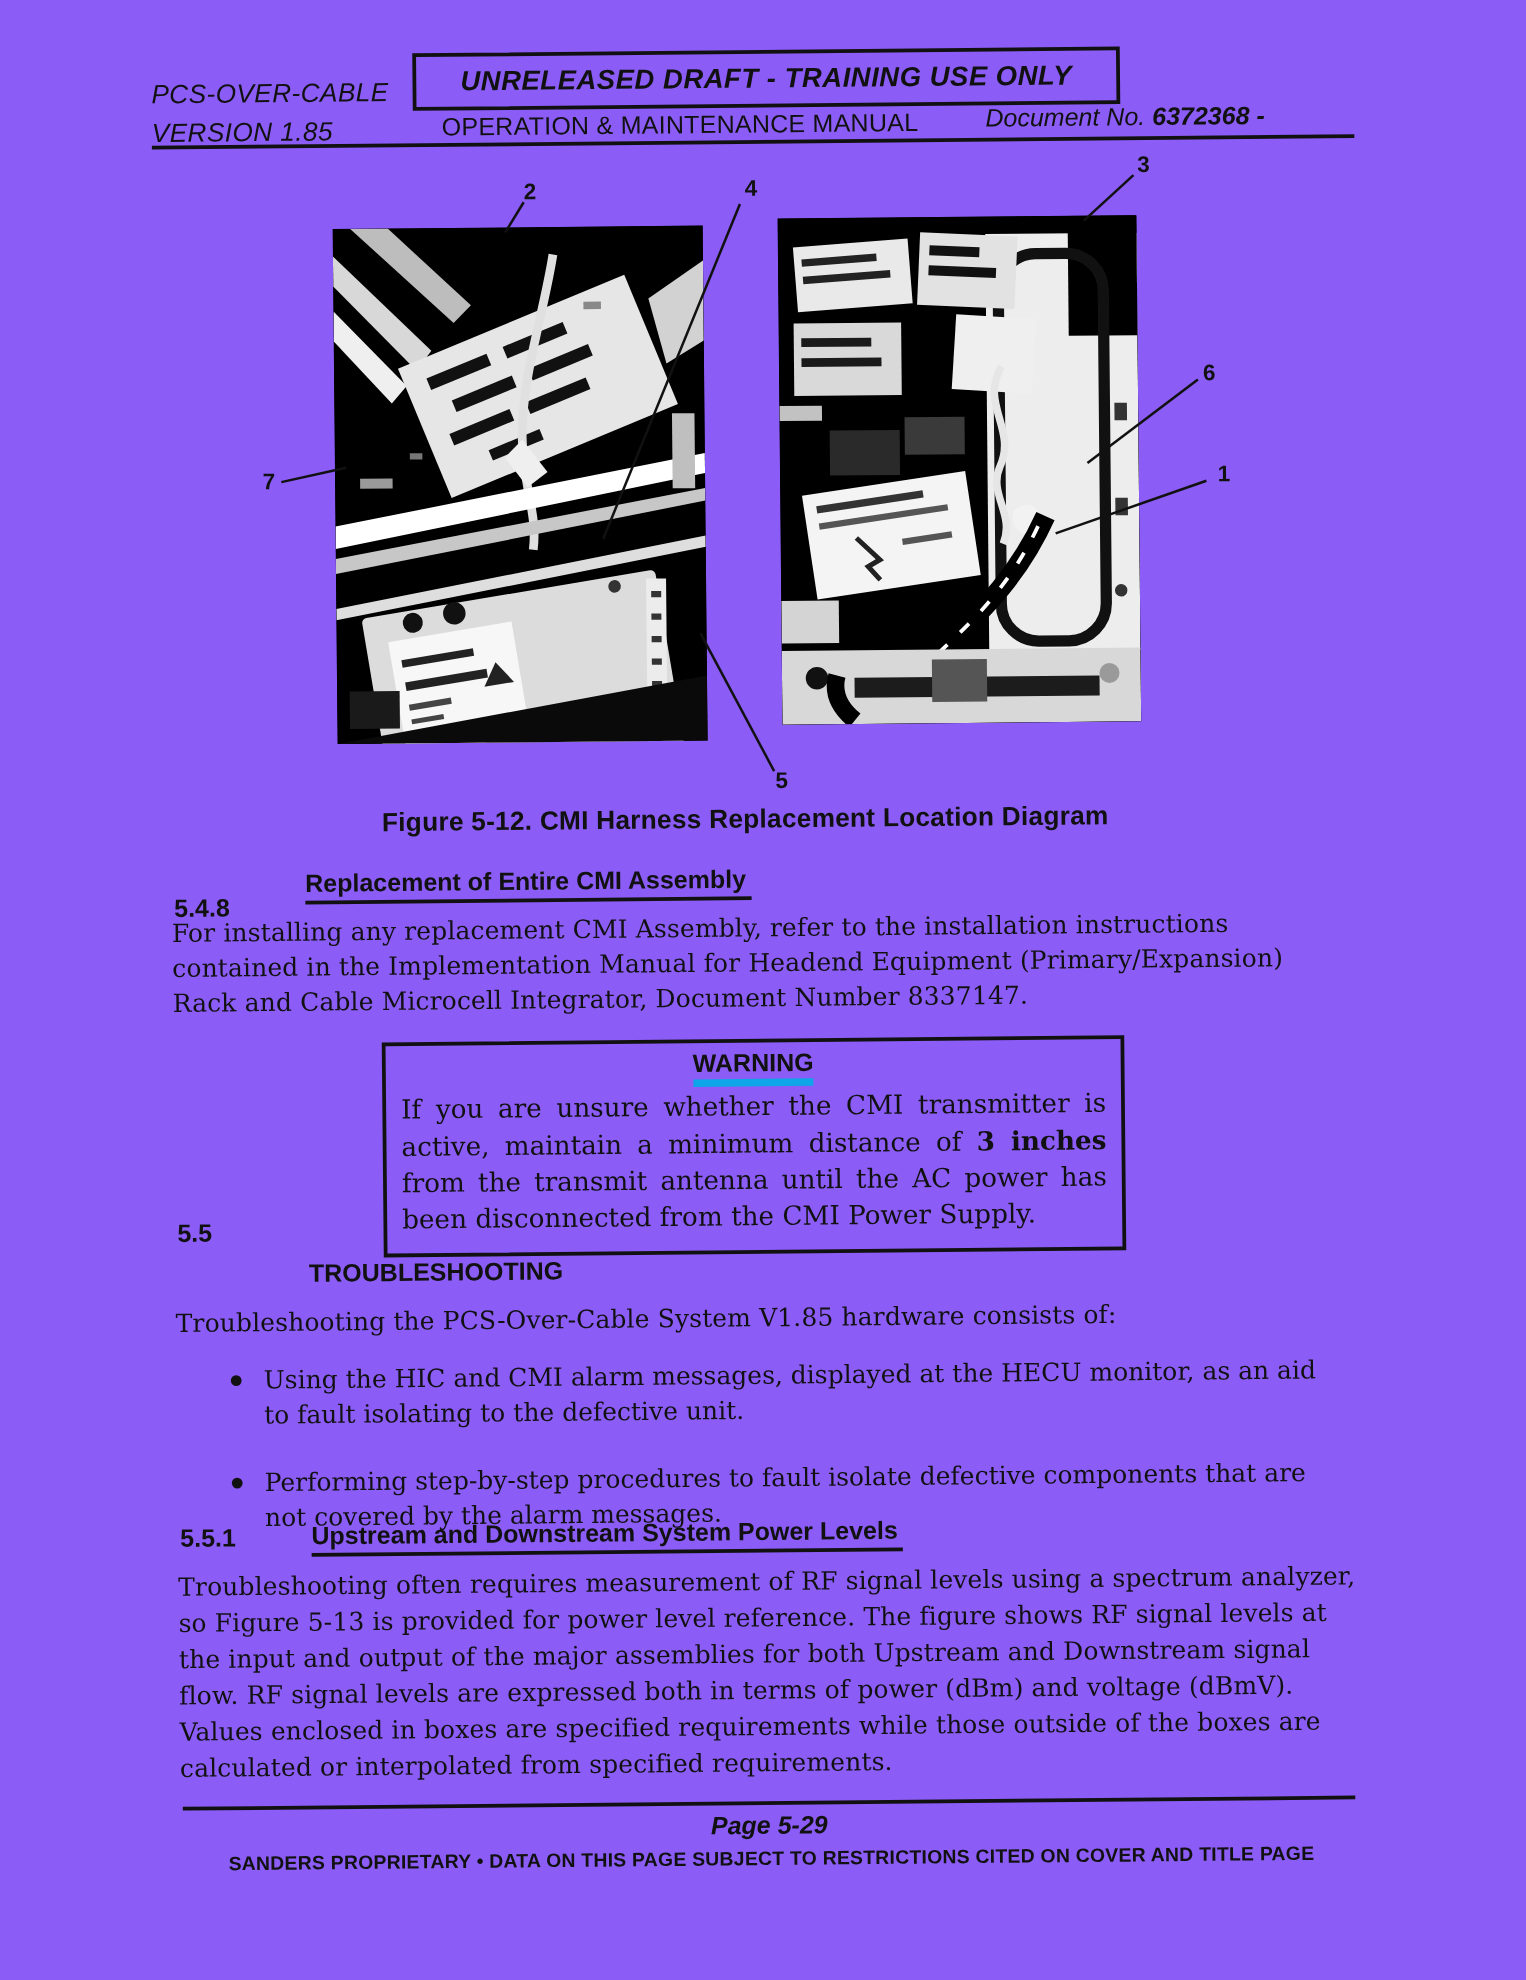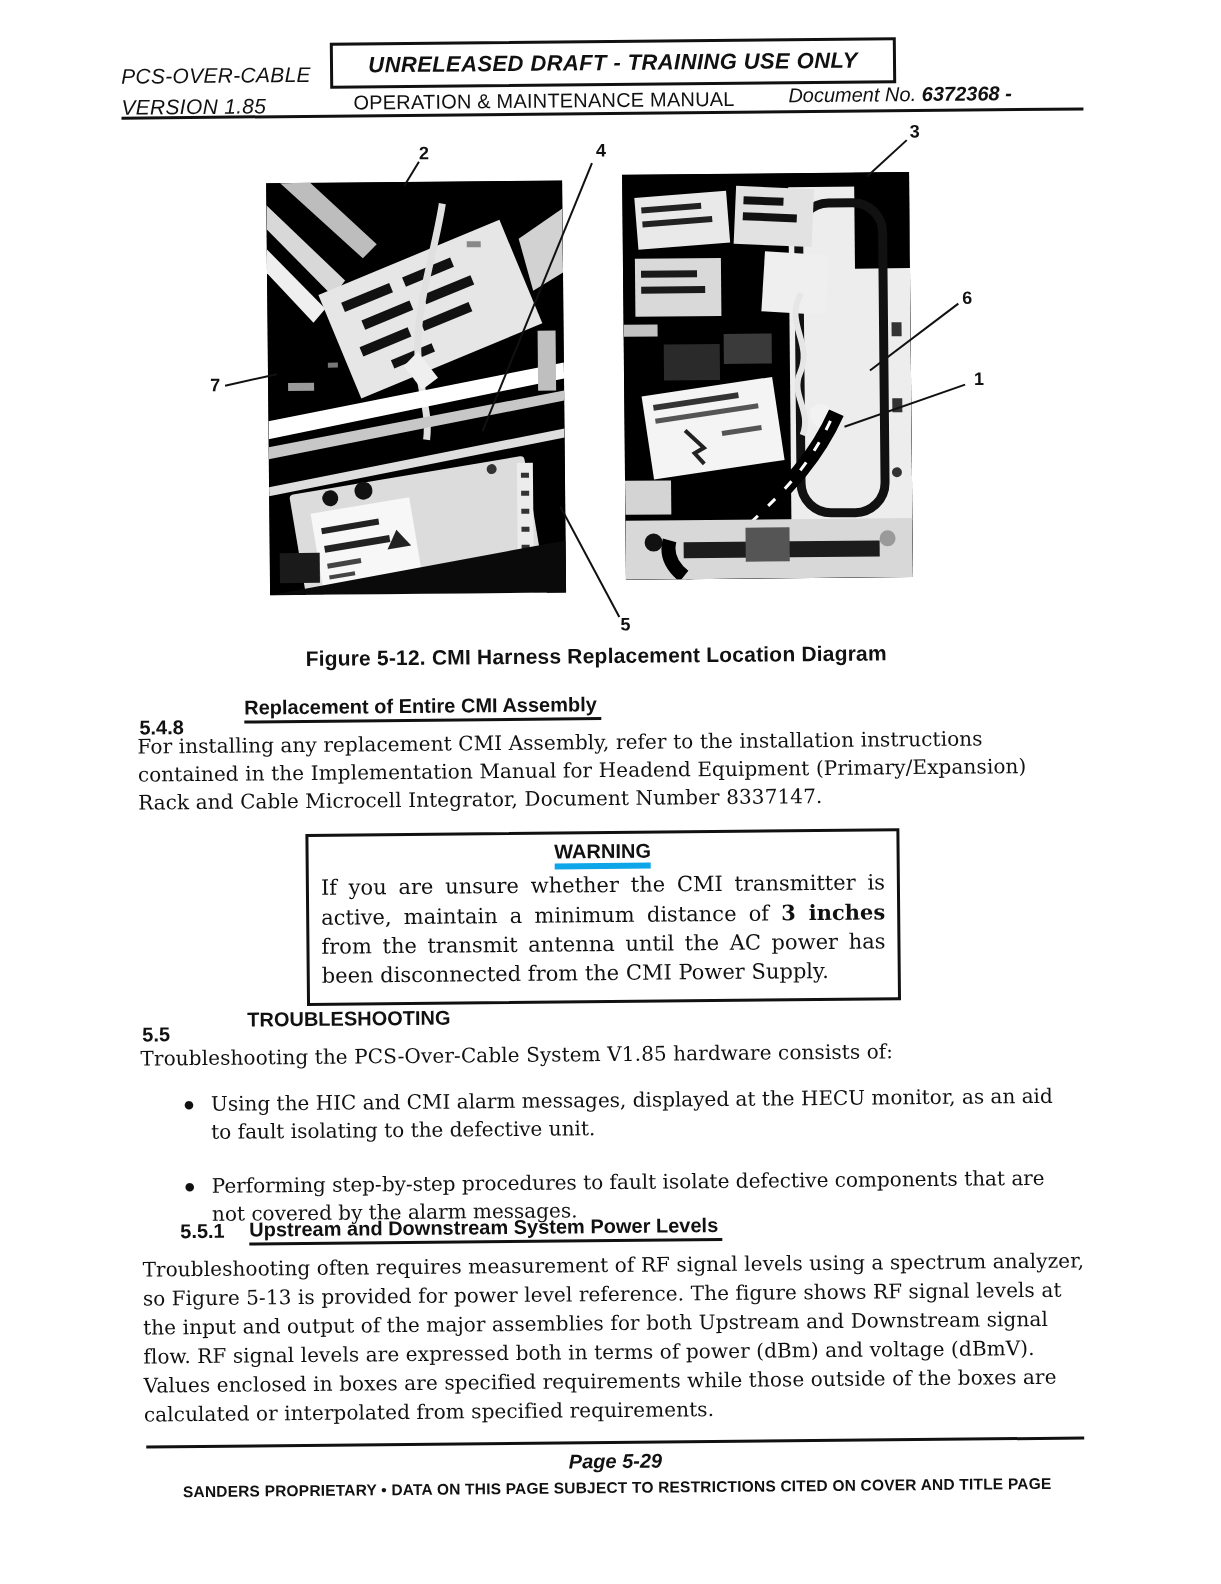--- a/index.html
+++ b/index.html
@@ -1,19 +1,19 @@
 <!DOCTYPE html>
 <html><head>
 <meta charset="utf-8">
 <style>
   html,body{margin:0;padding:0;background:#e8e8e6;}
   .page{
     position:relative;
     width:1221px;height:1584px;
-    background:#ffffff;
+    background:#8b5cf6;
     overflow:hidden;
     font-family:"Liberation Sans", sans-serif;
     color:#111;
   }
   .skew{
     position:absolute;left:0;top:0;width:1221px;height:1584px;
     transform:rotate(-0.55deg);
     transform-origin:50% 50%;
   }
   .abs{position:absolute;}
@@ -68,28 +68,28 @@
   }
   .warn-title{
     text-align:center;font-weight:bold;font-size:20px;
     margin-bottom:8px;
   }
   .warn-title span{border-bottom:6px solid #0ea5e9;padding-bottom:1px;}
   .warn-body{
     font-size:21px;line-height:29px;
     text-align:justify;
   }
-  .n55{left:140px;top:1019px;}
+  .n55{left:140px;top:972px;}
   .t55{left:245px;top:1005px;}
   .p55{left:138px;top:1040px;width:950px;}
   .bullets{left:140px;top:1086px;width:920px;}
   .bullet-item{display:flex;margin-bottom:26px;}
   .bullet-dot{width:28px;padding-left:40px;font-size:20px;line-height:28px;}
   .bullet-text{flex:1;font-size:20px;line-height:28px;max-width:860px;}
-  .n551{left:140px;top:1216px;margin-left:36px;}
+  .n551{left:140px;top:1216px;}
   .t551{left:245px;top:1215px;}
   .p551{left:138px;top:1251px;width:955px;line-height:29px;}
   
   .foot-rule{left:140px;top:1441px;width:938px;height:3px;background:#111;}
   .foot-page{
     left:140px;top:1450px;width:938px;text-align:center;
     font-weight:bold;font-style:italic;font-size:20px;
   }
   .foot-prop{
     left:0px;top:1479px;width:1221px;text-align:center;

